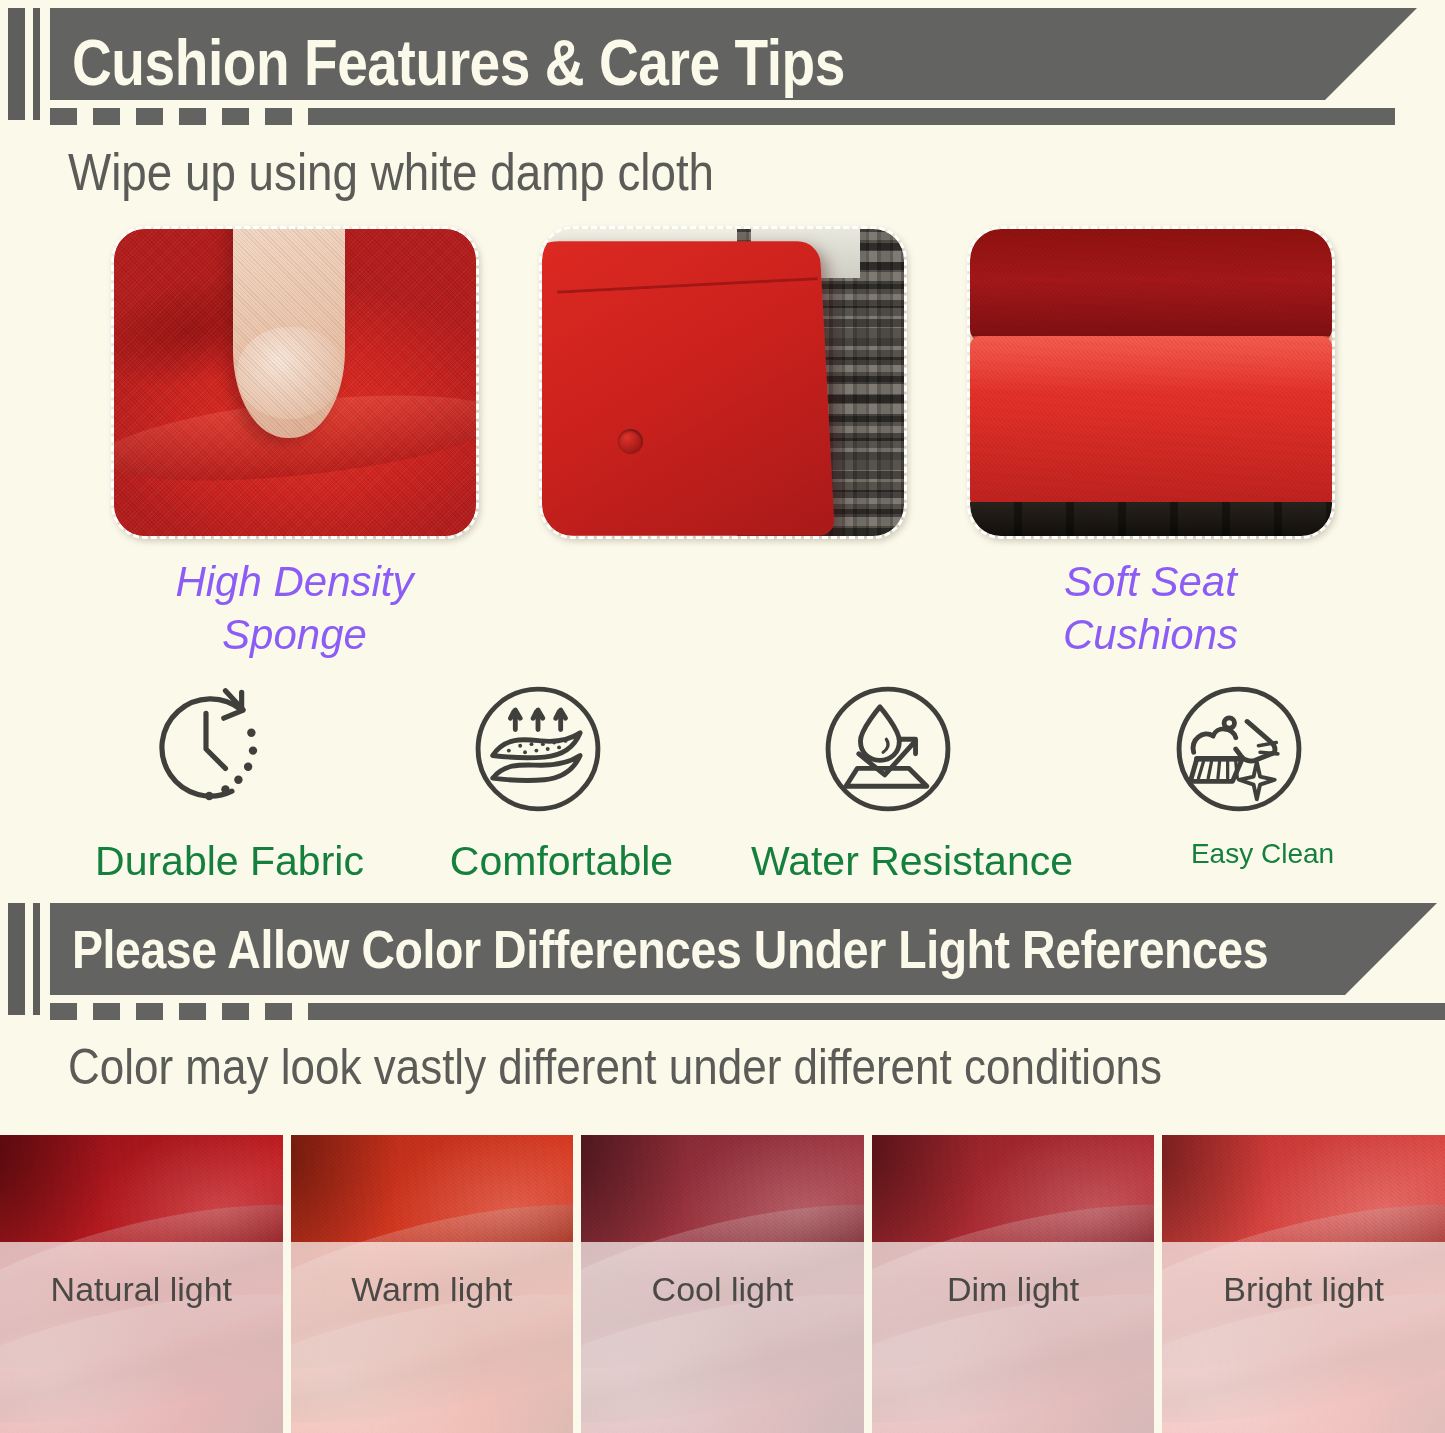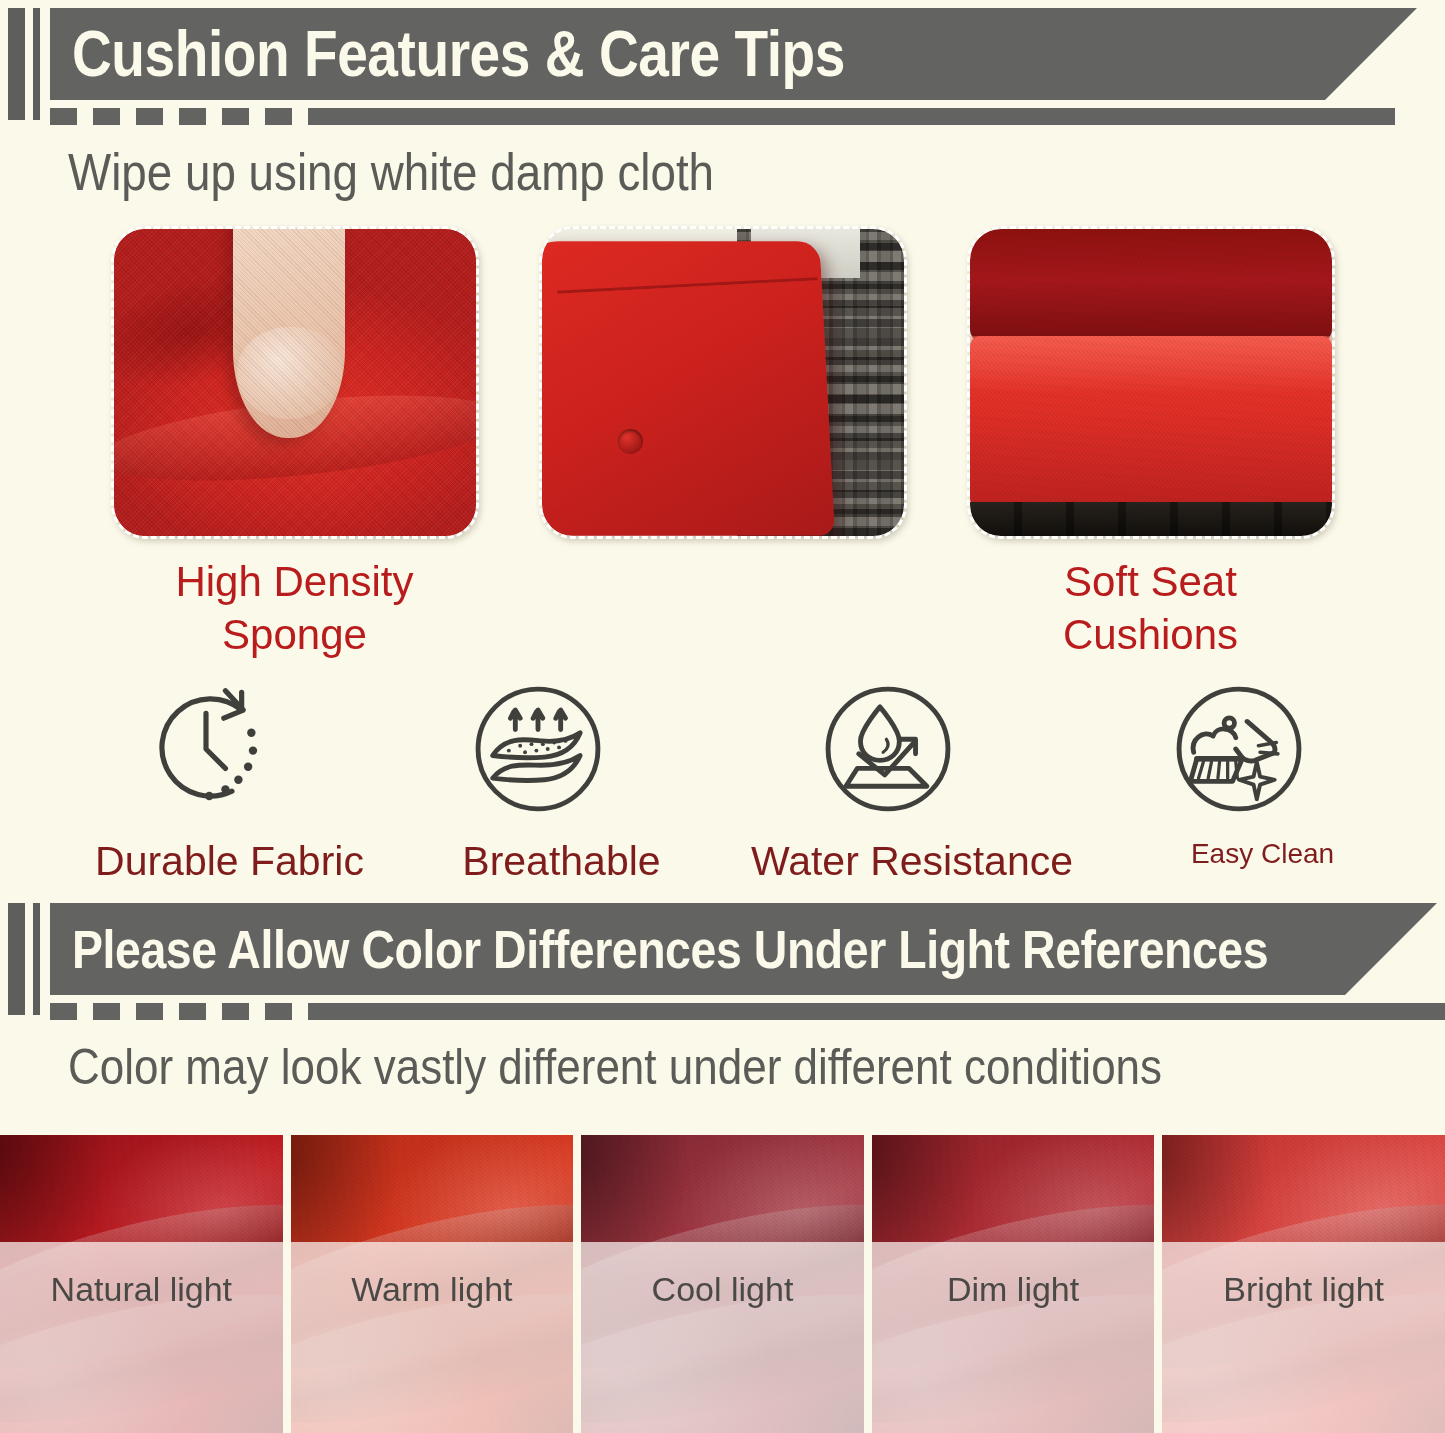--- a/index.html
+++ b/index.html
@@ -147,29 +147,29 @@
       repeating-linear-gradient(90deg, #5d564d 0 44px, #3a3631 44px 52px),
       linear-gradient(180deg, #6d655b, #322f2b);
     background-blend-mode: multiply, normal;
   }
   .p3-fabric {
     position: absolute; inset: 0; opacity: 0.18;
     background-image: repeating-linear-gradient(48deg, rgba(0,0,0,0.35) 0 1px, transparent 1px 3px);
   }
 
   .photo-caption {
-    margin-top: 16px; text-align: center; color: #b91c1c;
-    line-height: 1.27; white-space: pre-line;
+    margin-top: 16px; text-align: center; color: #8b5cf6;
+    line-height: 1.27; white-space: pre-line; font-style: italic;
   }
 
   
   .feature-row { display: flex; padding: 0 40px; }
   .feature { flex: 1; display: flex; flex-direction: column; align-items: center; }
   .feature-icon { width: 170px; height: 162px; }
-  .feature-label { margin-top: 8px; color: #7f1d1d; white-space: nowrap; margin-left: 47px; }
+  .feature-label { margin-top: 8px; color: #15803d; white-space: nowrap; margin-left: 47px; }
 
   
   .swatch-strip { display: flex; gap: 8px; width: 1445px; }
   .swatch { position: relative; flex: 1; height: 298px; overflow: hidden; }
   .swatch-fabric { position: absolute; inset: 0; }
   .swatch-drape {
     position: absolute; inset: -10%;
     background:
       radial-gradient(ellipse 70% 48% at 22% 78%, rgba(255,255,255,0.26), rgba(255,255,255,0) 62%),
       radial-gradient(ellipse 62% 40% at 74% 30%, rgba(255,255,255,0.18), rgba(255,255,255,0) 60%),
@@ -203,21 +203,21 @@
 </head>
 <body>
 
 <div class="page">
 
   <div class="banner-block" style="position:absolute; left:0; top:8px; width:1445px; height:112px;">
     <div class="accent-bars">
       <div class="accent-thick"></div>
       <div class="accent-thin"></div>
     </div>
-    <div class="banner-bar" style="height:92px; margin-right:28px;">
+    <div class="banner-bar" style="height:92px; margin-right:28px;align-items:flex-end;">
       <div class="banner-title" style="font-size:64px; margin-left:22px;">Cushion Features &amp; Care Tips</div>
     </div>
   </div>
 
   <div class="dash-row" style="position:absolute; left:0; top:108px; width:1397px;">
     <div class="dash"></div>
     <div class="dash"></div>
     <div class="dash"></div>
     <div class="dash"></div>
     <div class="dash"></div>
@@ -310,21 +310,21 @@
             <circle cx="60" cy="46" r="1.2"></circle>
               <circle cx="67" cy="45" r="1.2"></circle>
             <circle cx="35" cy="55" r="1.2"></circle>
               <circle cx="42" cy="52" r="1.2"></circle>
             <circle cx="49" cy="51" r="1.2"></circle>
               <circle cx="56" cy="50" r="1.2"></circle>
             <circle cx="63" cy="49" r="1.2"></circle>
           </g>
         </svg>
       </div>
-      <div class="feature-label" style="font-size:41px;">Breathable</div>
+      <div class="feature-label" style="font-size:41px;">Comfortable</div>
     </div>
 
     <div class="feature">
       <div class="feature-icon">
         <svg viewBox="0 0 100 100" width="170" height="162" fill="none" stroke="#3f3f3c" stroke-width="3" stroke-linecap="round" stroke-linejoin="round">
           <circle cx="50" cy="50" r="37"></circle>
           <path d="M45 24 C45 24 33 38 33 45 C33 52 38 57 45 57 C52 57 57 52 57 45 C57 38 45 24 45 24 Z"></path>
           <path d="M49 44 C51 47 50 50 47 52" stroke-width="2"></path>
           <polyline points="32,53 48,66 66,46"></polyline>
           <polyline points="58,44 67,44 67,53"></polyline>

